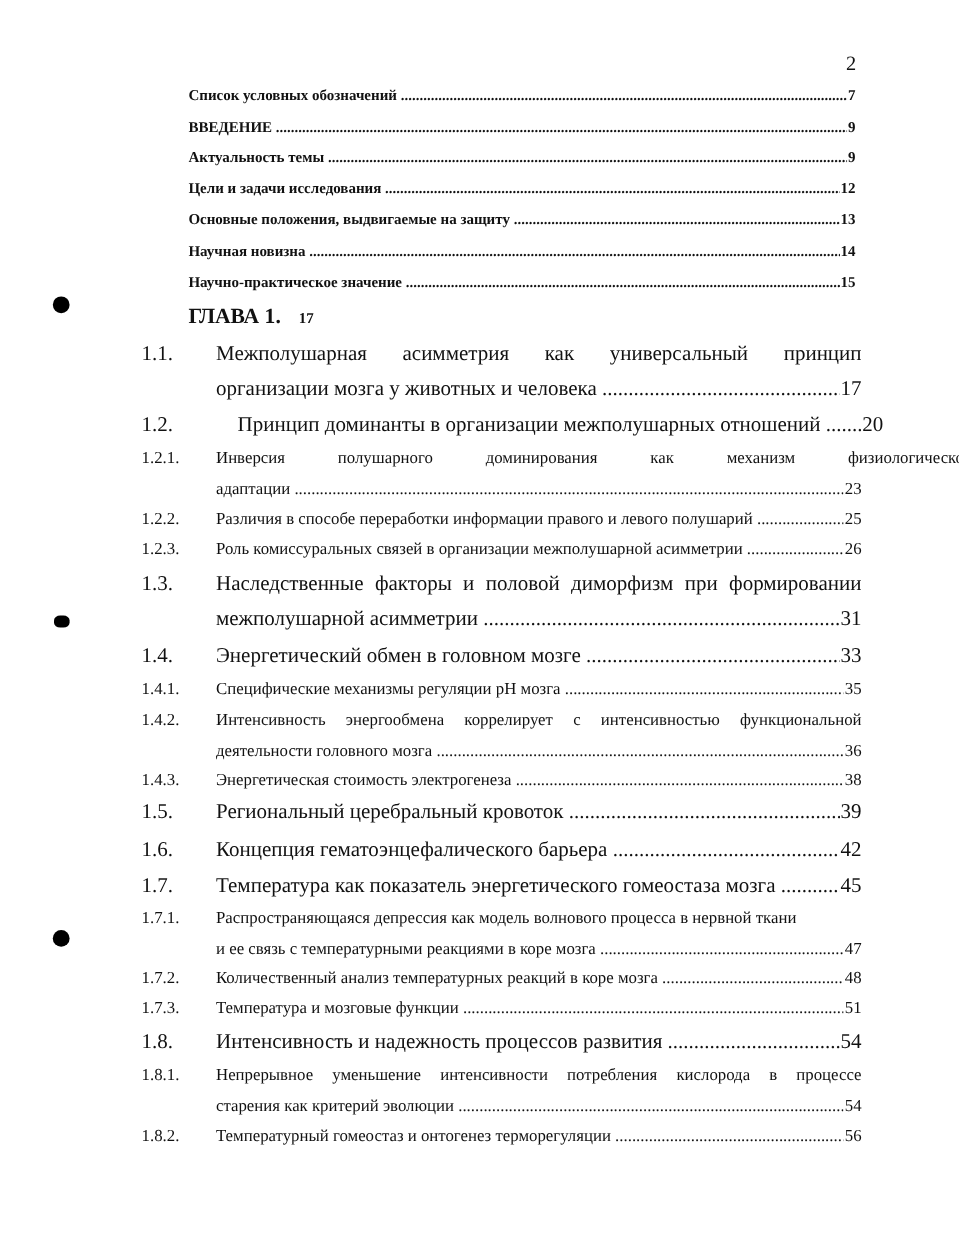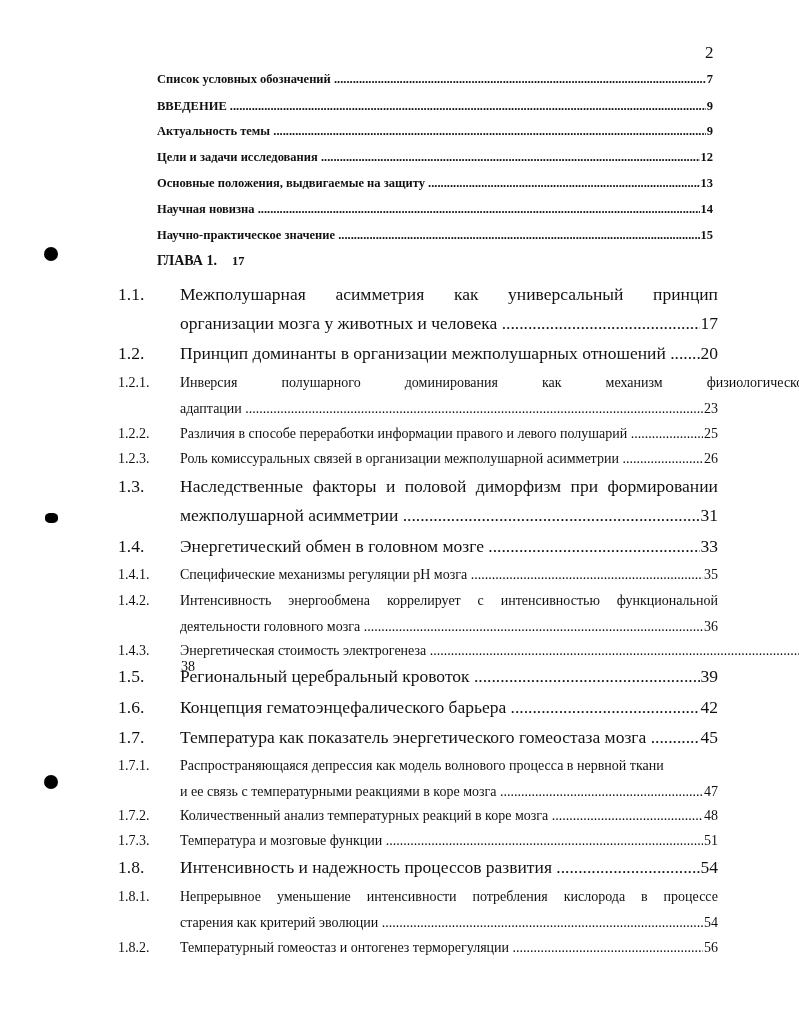--- a/index.html
+++ b/index.html
@@ -58,42 +58,42 @@
   <div class="row intro" style="left:157px;top:202px;width:556px;">
     <span class="title">Научная новизна</span>
     <span class="pg">14</span>
   </div>
   <div class="row intro" style="left:157px;top:228px;width:556px;">
     <span class="title">Научно-практическое значение</span>
     <span class="pg">15</span>
   </div>
 
   <div class="row chap" style="left:157px;top:253px;width:556px;">
-    <span style="font-size:14px;padding-right:14px;">ГЛАВА 1.</span>
+    <span style="font-size:18px;padding-right:14px;">ГЛАВА 1.</span>
     <span class="pg" style="font-size:12.5px;">17</span>
   </div>
 
   <div>
     <span class="num lvl2" style="left:118px;top:284px;">1.1.</span>
     <div class="row lvl2 just" style="left:180px;top:284px;width:538px;">
       <span>Межполушарная</span>
       <span>асимметрия</span>
       <span>как</span>
       <span>универсальный</span>
       <span>принцип</span>
     </div>
     <div class="row lvl2" style="left:180px;top:313px;width:538px;">
       <span class="title">организации мозга у животных и человека</span>
       <span class="pg">17</span>
     </div>
   </div>
 
   <div>
     <span class="num lvl2" style="left:118px;top:343px;">1.2.</span>
-    <div class="row lvl2" style="left:180px;top:343px;width:538px;align-items:center;">
+    <div class="row lvl2" style="left:198px;top:343px;width:538px;align-items:center;">
       <span class="title">Принцип доминанты в организации межполушарных отношений</span>
       <span class="pg">20</span>
     </div>
   </div>
 
   <div>
     <span class="num lvl3" style="left:118px;top:375px;">1.2.1.</span>
     <div class="row lvl3 just" style="left:180px;top:375px;width:538px;gap:44px;">
       <span>Инверсия</span>
       <span>полушарного</span>
@@ -168,21 +168,21 @@
       <span>функциональной</span>
     </div>
     <div class="row lvl3" style="left:180px;top:619px;width:538px;">
       <span class="title">деятельности головного мозга</span>
       <span class="pg">36</span>
     </div>
   </div>
 
   <div>
     <span class="num lvl3" style="left:118px;top:643px;">1.4.3.</span>
-    <div class="row lvl3" style="left:180px;top:643px;width:538px;flex-direction:column;">
+    <div class="row lvl3" style="left:180px;top:643px;width:538px;">
       <span class="title">Энергетическая стоимость электрогенеза</span>
       <span class="pg">38</span>
     </div>
   </div>
 
   <div>
     <span class="num lvl2" style="left:118px;top:666px;">1.5.</span>
     <div class="row lvl2" style="left:180px;top:666px;width:538px;">
       <span class="title">Региональный церебральный кровоток</span>
       <span class="pg">39</span>

